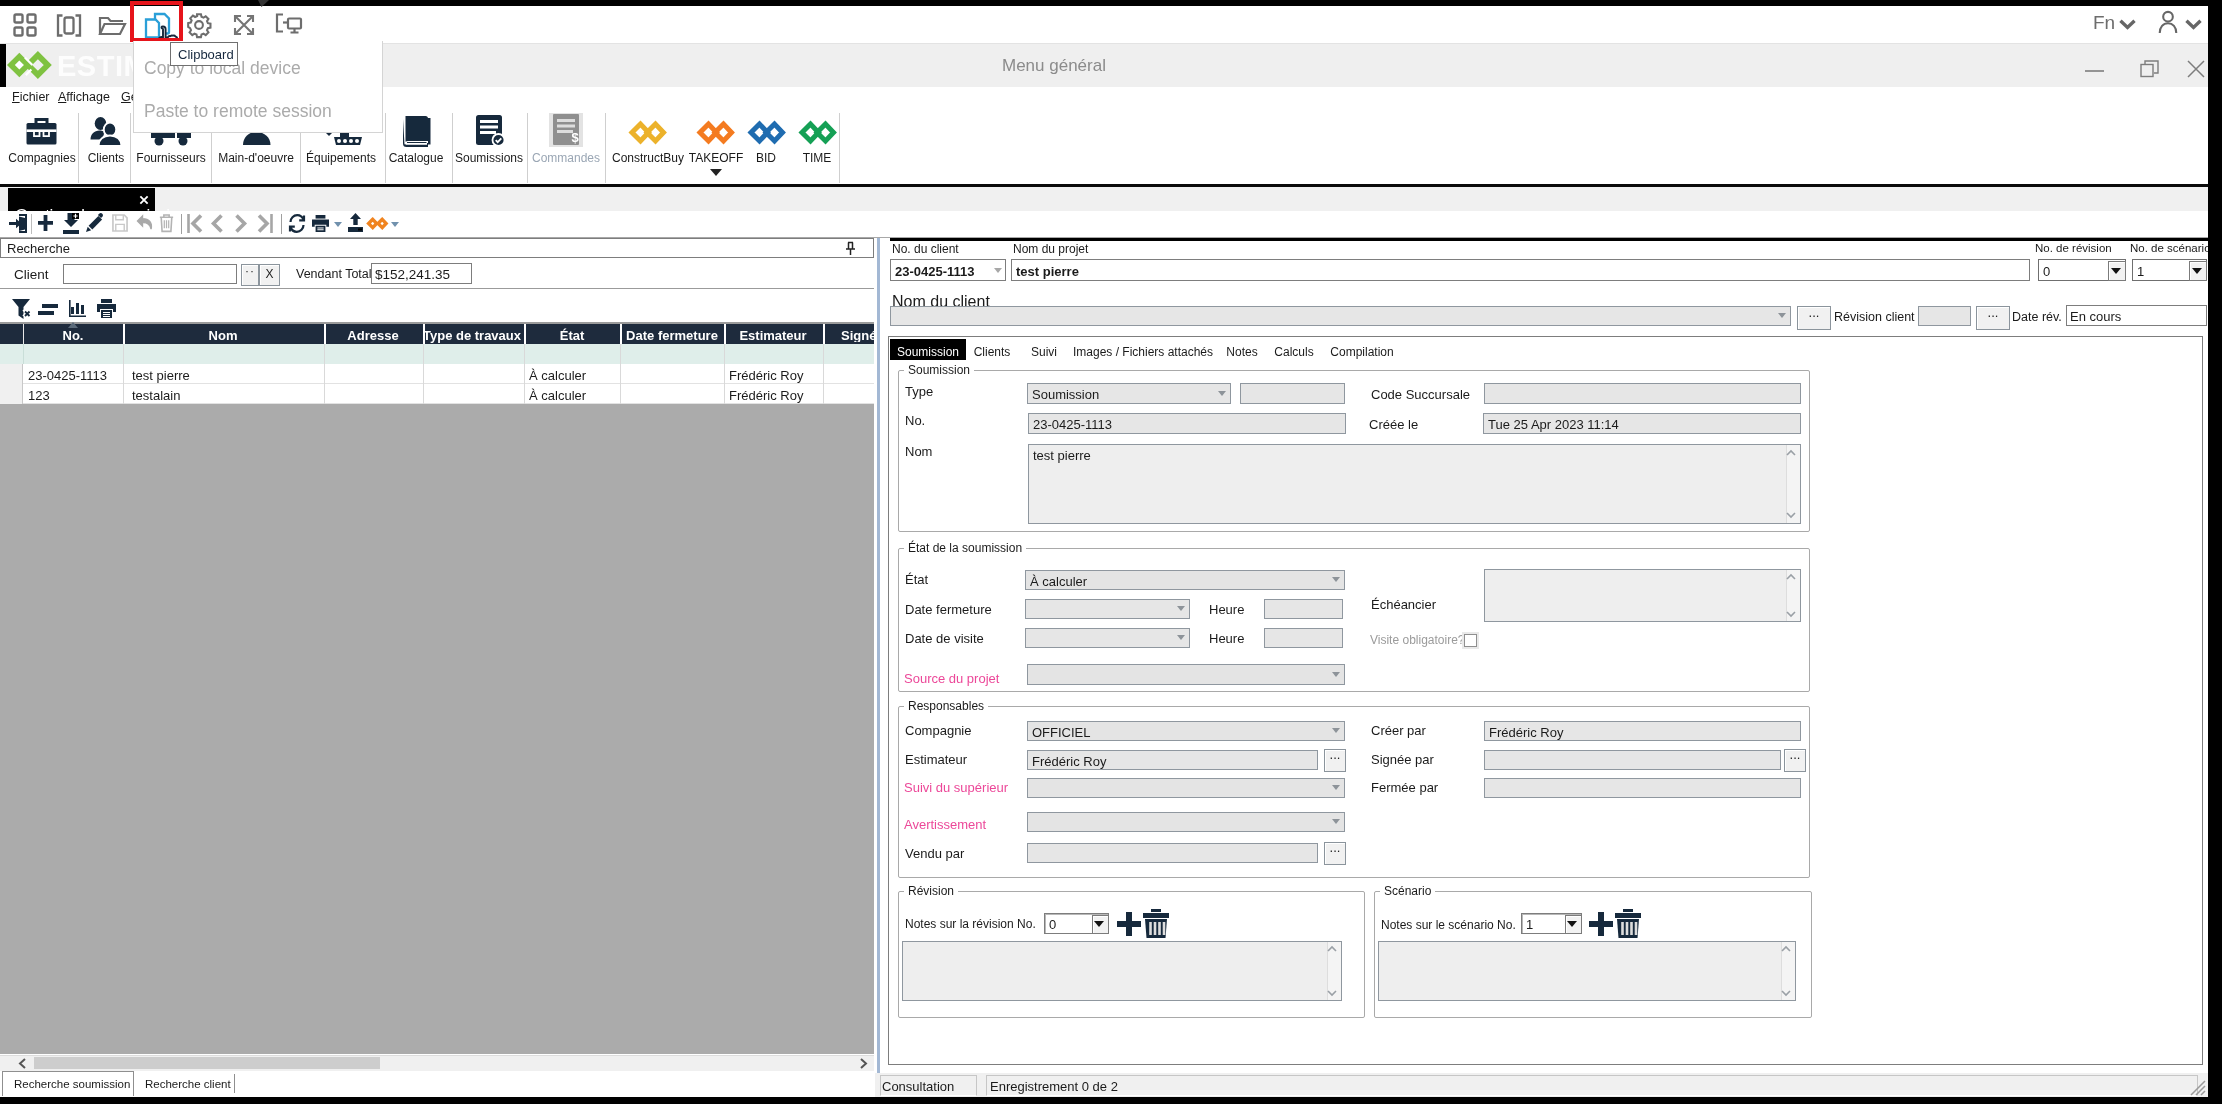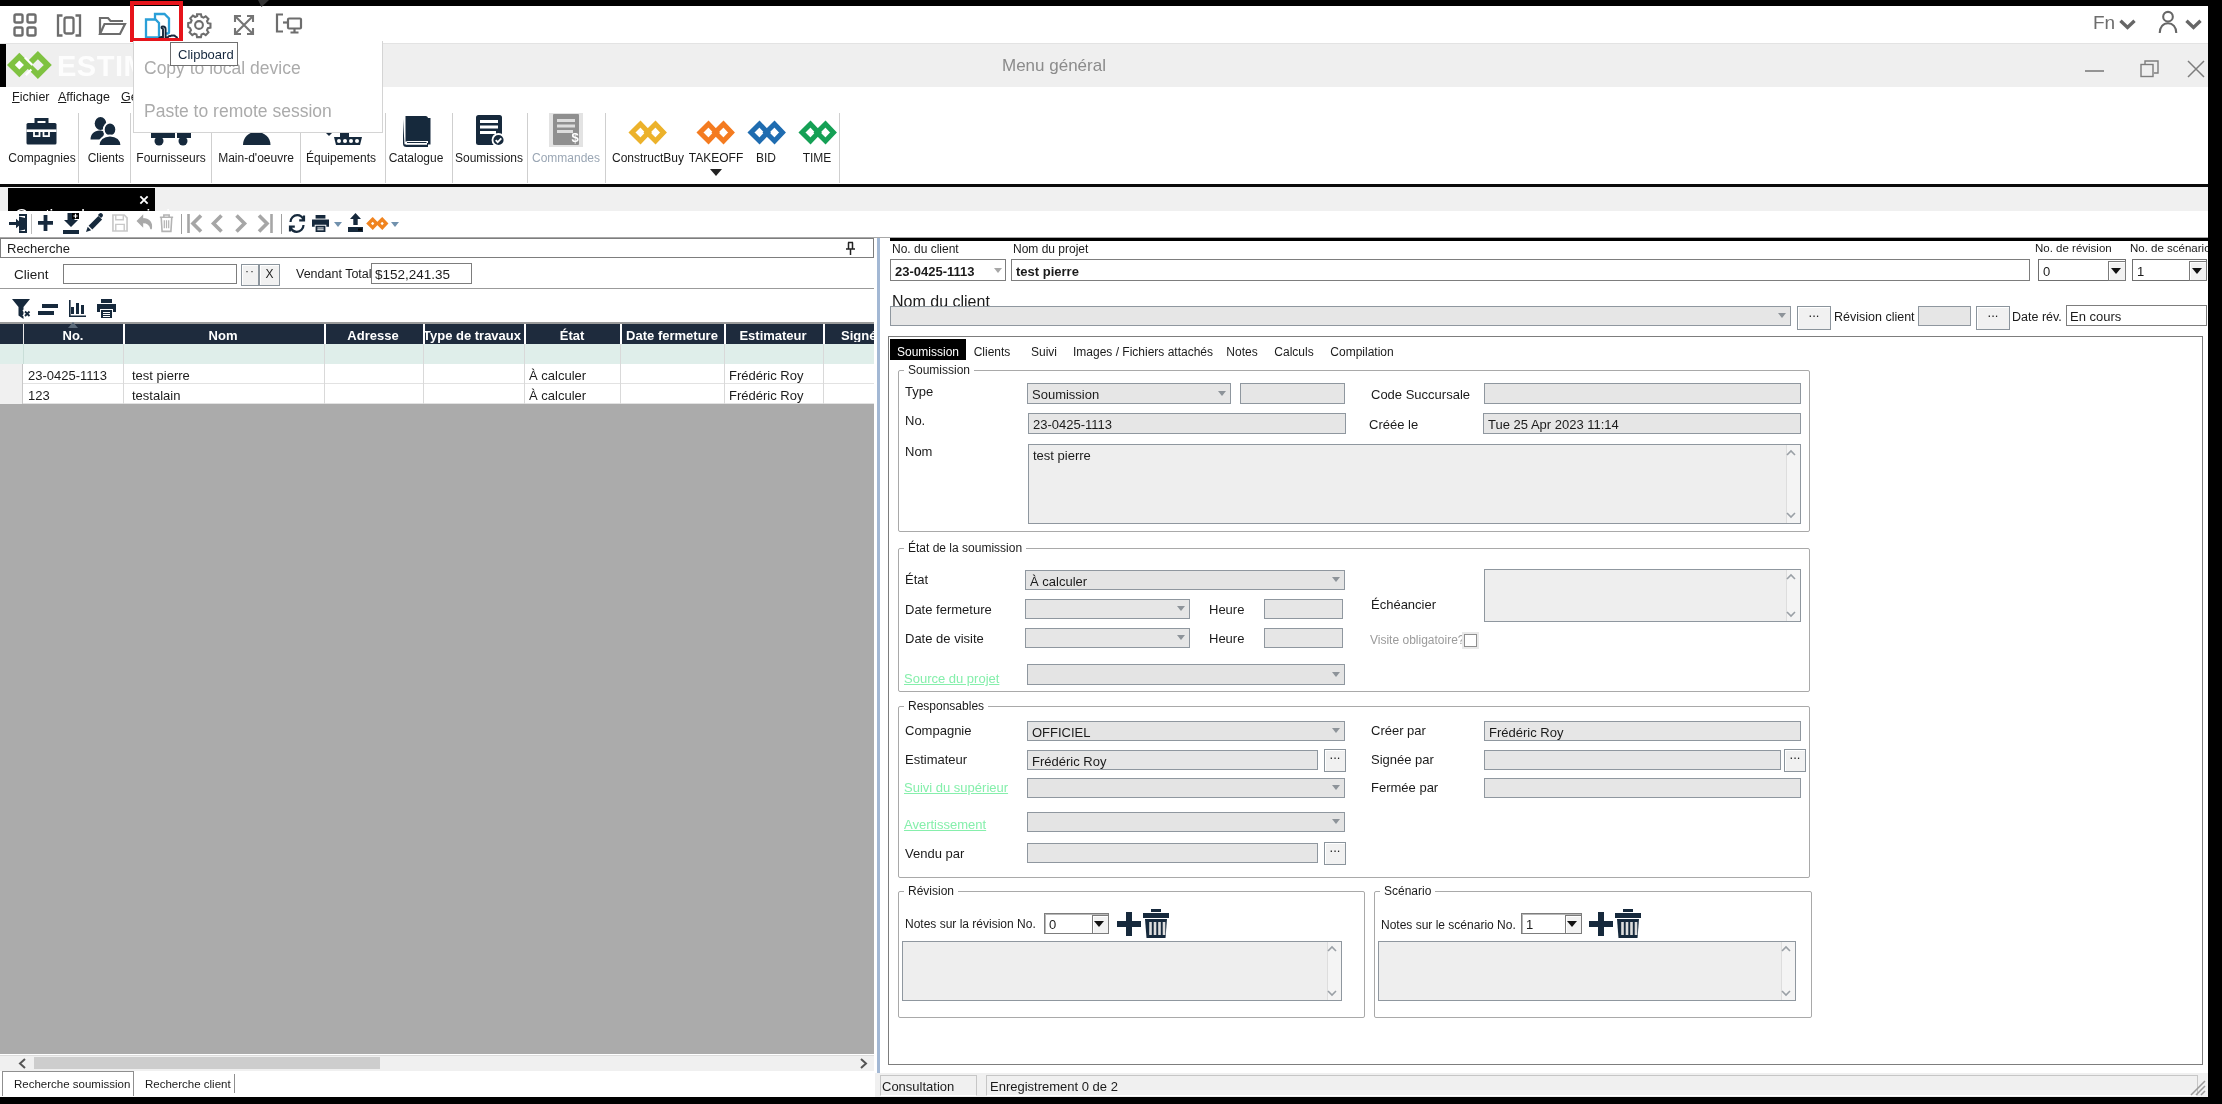--- a/index.html
+++ b/index.html
@@ -2,21 +2,21 @@
 <html><head><meta charset="utf-8"><title>s</title><style>
 html,body{margin:0;padding:0;background:#000}
 #pg{position:relative;width:2222px;height:1104px;background:#000;font-family:"Liberation Sans",sans-serif;overflow:hidden}
 .a{position:absolute;box-sizing:border-box}
 .t{position:absolute;white-space:nowrap;color:#1b1b1b;font-size:13px;line-height:1}
 .w{color:#fff}
 .in{background:#e6e6e6;border:1px solid #8f979f}
 .wi{background:#fff;border:1px solid #8b8b8b}
 .gb{border:1px solid #a9a9a9;border-radius:2px}
 .gl{position:absolute;background:#fff;padding:0 4px;font-size:12px;color:#1b1b1b;white-space:nowrap;line-height:1}
-.lnk{color:#86efac;text-decoration:underline}
+.lnk{color:#ec4899;}
 .sep{position:absolute;width:1px;background:#cfcfcf}
 .cvd{position:absolute;width:0;height:0;border-left:4px solid transparent;border-right:4px solid transparent;border-top:5px solid #8d9399}
 .cbtn{position:absolute;background:#f2f2f2;border:1px solid #7b7b7b;box-shadow:inset 1px 1px 0 #fff}
 .cbt{position:absolute;width:0;height:0;border-left:5px solid transparent;border-right:5px solid transparent;border-top:6px solid #111}
 .dots{position:absolute;background:#f1f1f1;border:1px solid #8b949c;color:#222;text-align:center;font-size:13px;line-height:14px;box-shadow:inset 1px 1px 0 #fff}
 .gtxt{color:#9b9b9b}
 .tab{position:absolute;font-size:12px;color:#1b1b1b;white-space:nowrap}
 svg{position:absolute;overflow:visible}
 </style></head>
 <body>

